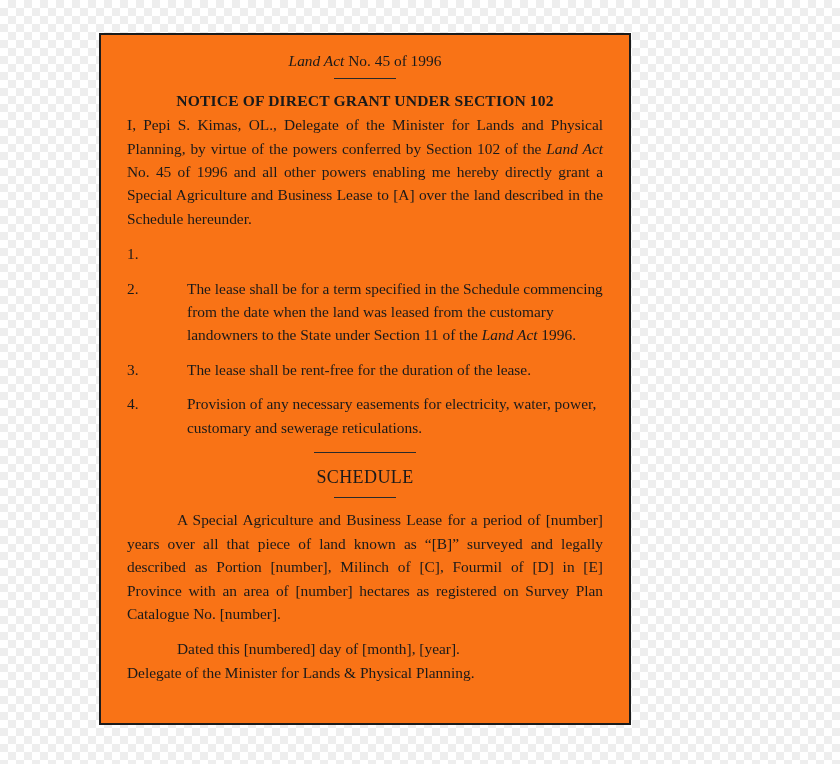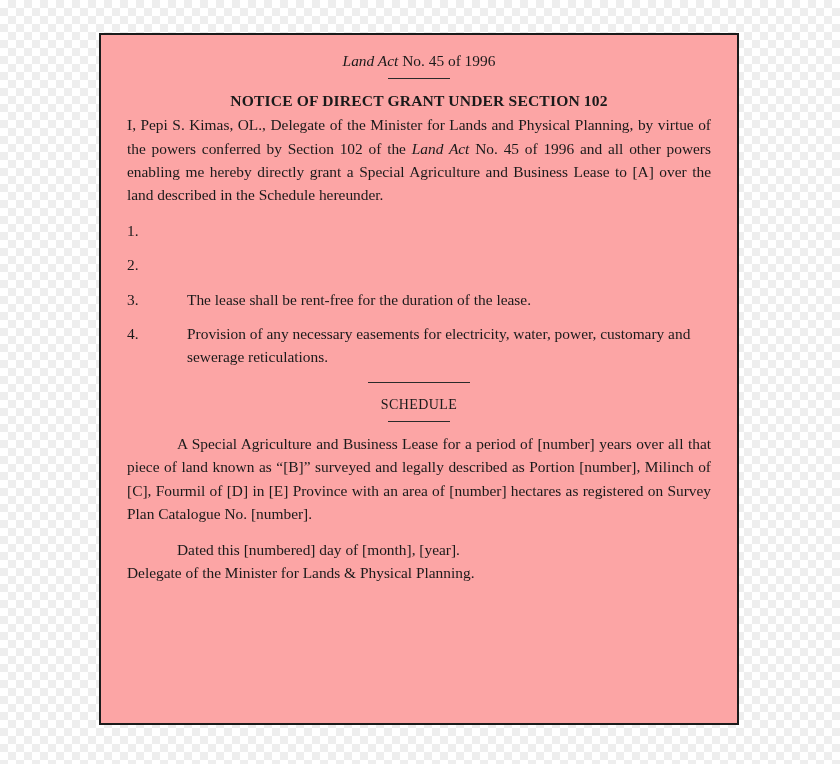--- a/index.html
+++ b/index.html
@@ -22,23 +22,23 @@
     background-image:
       linear-gradient(45deg, #eeeeee 25%, transparent 25%, transparent 75%, #eeeeee 75%),
       linear-gradient(45deg, #eeeeee 25%, transparent 25%, transparent 75%, #eeeeee 75%);
     background-size: 16px 16px;
     background-position: 0 0, 8px 8px;
   }
   .doc {
     position: absolute;
     left: 99px;
     top: 33px;
-    width: 640px;
+    width: 532px;
     height: 692px;
-    background: #fca5a5;
+    background: #f97316;
     border: 2px solid #1b1b1b;
     box-sizing: border-box;
     padding: 10px 26px 15px 26px;
     color: #1a1a1a;
     font-size: 15.4px;
     line-height: 1.52;
   }
   .center { text-align: center; }
   .hdr {
     margin-top: 4px;
@@ -78,21 +78,21 @@
   .clause .num {
     width: 60px;
     flex: 0 0 60px;
     text-align: left;
   }
   .clause .txt {
     flex: 1 1 auto;
     text-align: left;
   }
   .schedule-word {
-    font-size: 14px;
+    font-size: 18px;
     letter-spacing: 0.4px;
     margin-top: 2px;
   }
   p.indent {
     margin: 0 0 12px 0;
     text-align: justify;
   }
   p.indent .lead { display: inline-block; width: 50px; }
   p.dated { margin: 0 0 0 0; }
   p.dated .lead { display: inline-block; width: 50px; }
@@ -121,20 +121,21 @@
   <div class="center title">NOTICE OF DIRECT GRANT UNDER SECTION 102</div>
 
   <p class="body"><span>I, Pepi S. Kimas, OL., Delegate of the Minister for Lands and Physical Planning, by virtue of the powers conferred by Section 102 of the </span><span class="ital">Land Act</span><span> No. 45 of 1996 and all other powers enabling me hereby directly grant a Special Agriculture and Business Lease to [A] over the land described in the Schedule hereunder.</span></p>
 
   <div class="clause">
     <div class="num">1.</div>
   </div>
 
   <div class="clause">
     <div class="num">2.</div>
+    <div class="txt"><span>The lease shall be for a term specified in the Schedule commencing from the date when the land was leased from the customary landowners to the State under Section 11 of the </span><span class="ital">Land Act</span><span> 1996.</span></div>
   </div>
 
   <div class="clause">
     <div class="num">3.</div>
     <div class="txt">The lease shall be rent-free for the duration of the lease.</div>
   </div>
 
   <div class="clause">
     <div class="num">4.</div>
     <div class="txt">Provision of any necessary easements for electricity, water, power, customary and sewerage reticulations.</div>

